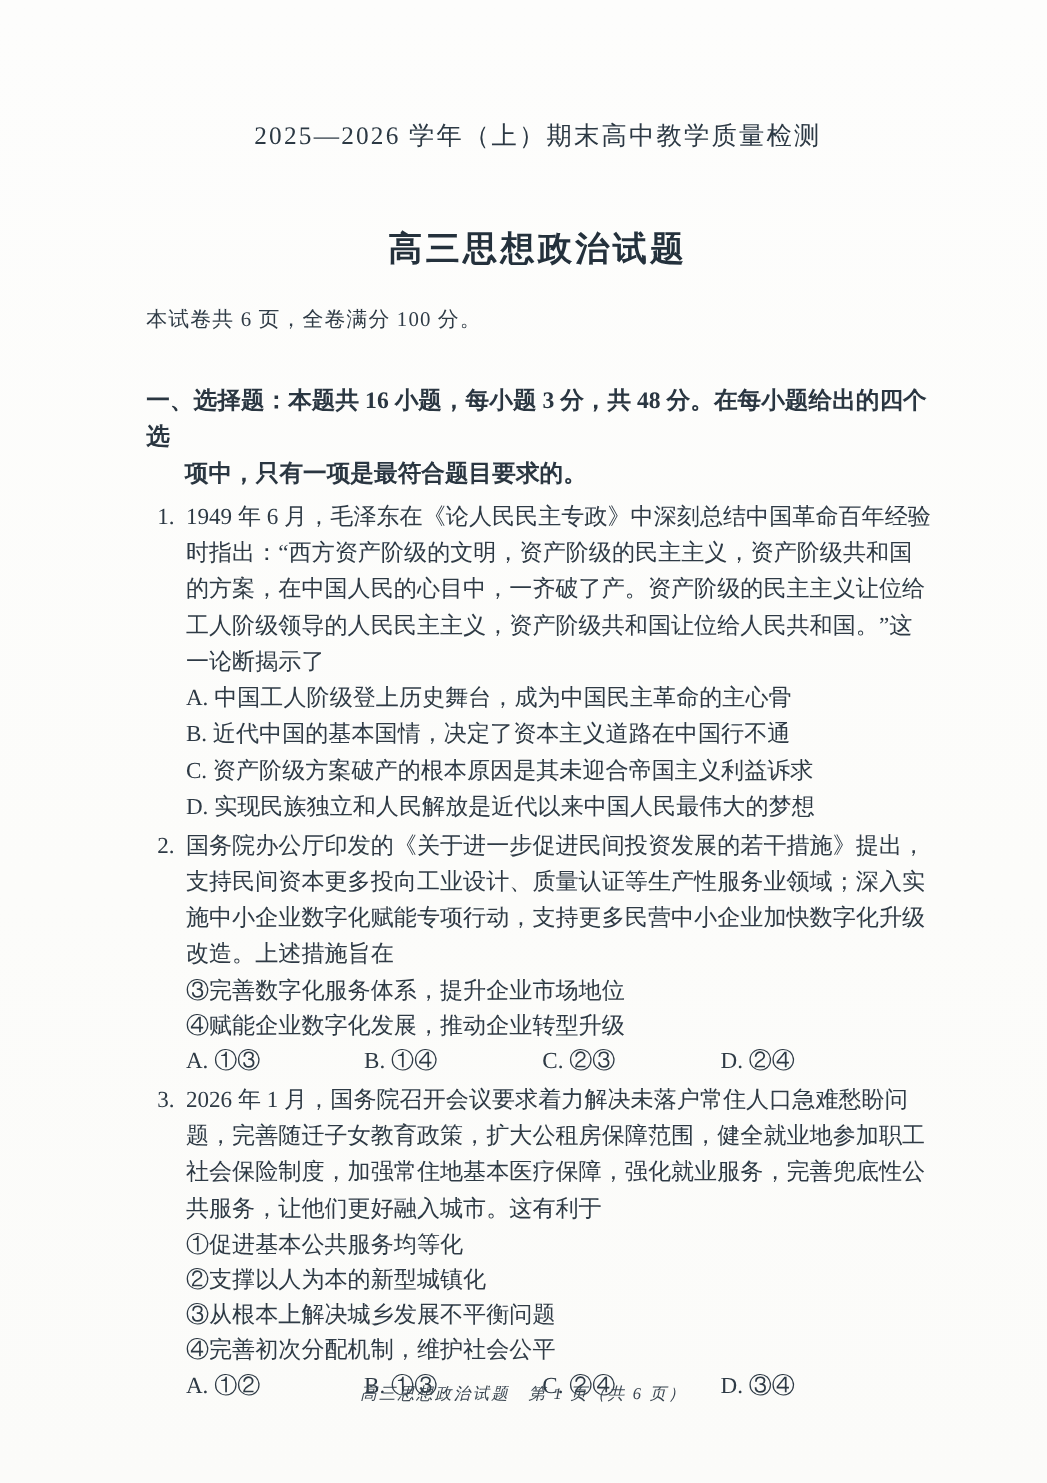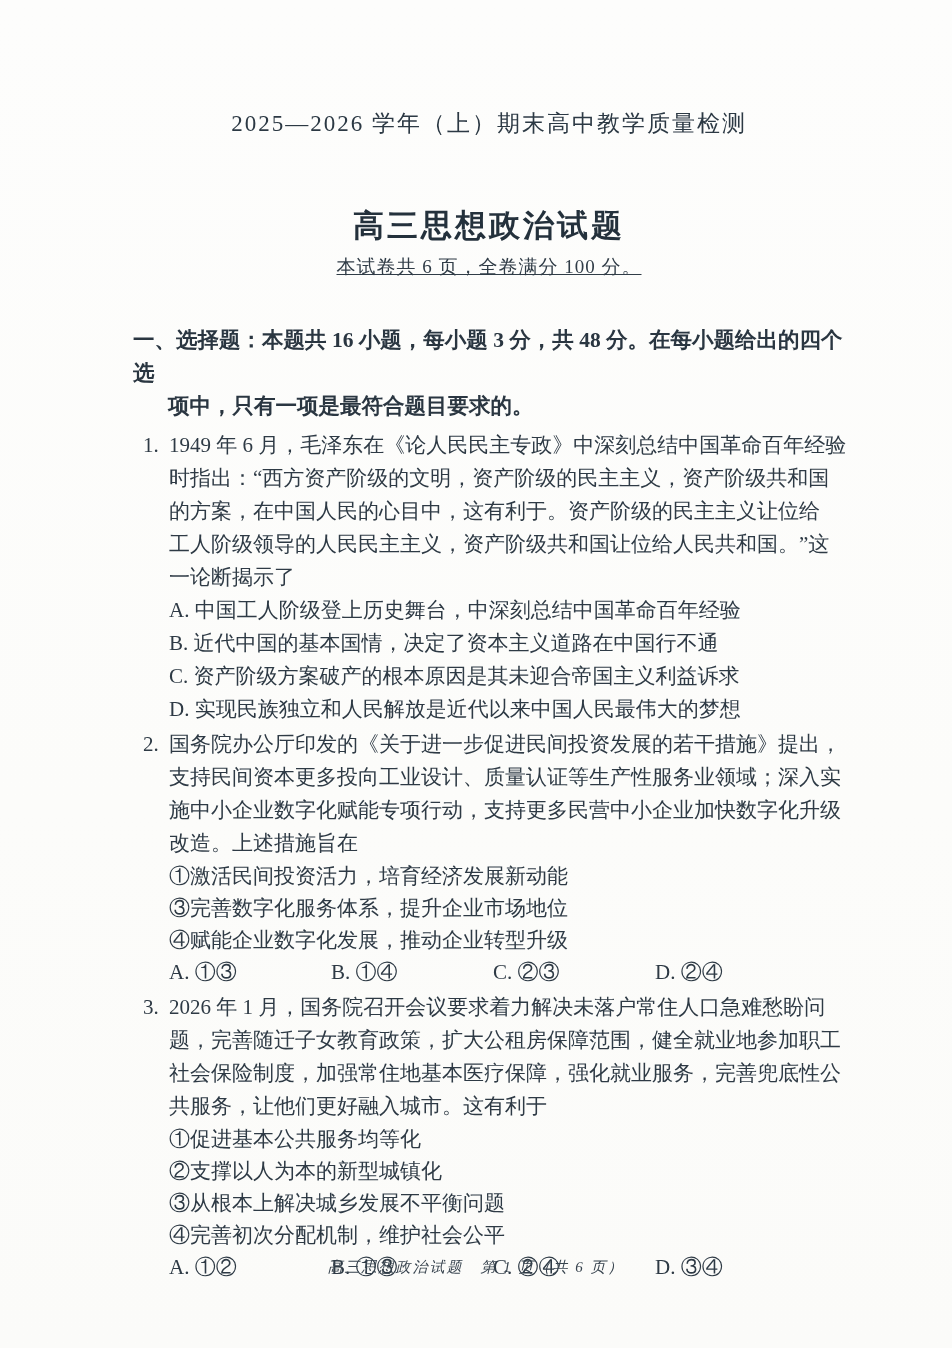--- a/index.html
+++ b/index.html
@@ -29,27 +29,26 @@
   .hdr-title{
     text-align:center;
     font-weight:700;
     font-size:31px;
     line-height:40px;
     letter-spacing:3px;
     margin-top:66px;
     color:#24313c;
   }
   .hdr-subtitle{
-    text-align:center;
+    text-align:left;
     font-size:19px;
     line-height:26px;
-    margin-top:8px;
+    margin-top:32px;
     letter-spacing:1px;
     color:#303c47;
-    text-decoration:underline;
   }
   
   .section-heading{
     margin-top:44px;
     font-weight:700;
     font-size:21.5px;
     line-height:33px;
     color:#2a3641;
   }
   .section-heading .l2{padding-left:35px;}
@@ -85,36 +84,35 @@
 
   <div class="section-heading">
     <div class="l1">一、选择题：本题共 16 小题，每小题 3 分，共 48 分。在每小题给出的四个选</div>
     <div class="l2">项中，只有一项是最符合题目要求的。</div>
   </div>
 
   <div class="question" style="margin-top:6px;">
     <span class="q-num">1.</span>
     <div class="q-line">1949 年 6 月，毛泽东在《论人民民主专政》中深刻总结中国革命百年经验</div>
     <div class="q-line">时指出：“西方资产阶级的文明，资产阶级的民主主义，资产阶级共和国</div>
-    <div class="q-line">的方案，在中国人民的心目中，这有利于。资产阶级的民主主义让位给</div>
+    <div class="q-line">的方案，在中国人民的心目中，一齐破了产。资产阶级的民主主义让位给</div>
     <div class="q-line">工人阶级领导的人民民主主义，资产阶级共和国让位给人民共和国。”这</div>
     <div class="q-line">一论断揭示了</div>
-    <div class="opt-line">A. 中国工人阶级登上历史舞台，中深刻总结中国革命百年经验</div>
+    <div class="opt-line">A. 中国工人阶级登上历史舞台，成为中国民主革命的主心骨</div>
     <div class="opt-line">B. 近代中国的基本国情，决定了资本主义道路在中国行不通</div>
     <div class="opt-line">C. 资产阶级方案破产的根本原因是其未迎合帝国主义利益诉求</div>
     <div class="opt-line">D. 实现民族独立和人民解放是近代以来中国人民最伟大的梦想</div>
   </div>
 
   <div class="question" style="margin-top:2px;">
     <span class="q-num">2.</span>
     <div class="q-line">国务院办公厅印发的《关于进一步促进民间投资发展的若干措施》提出，</div>
     <div class="q-line">支持民间资本更多投向工业设计、质量认证等生产性服务业领域；深入实</div>
     <div class="q-line">施中小企业数字化赋能专项行动，支持更多民营中小企业加快数字化升级</div>
     <div class="q-line">改造。上述措施旨在</div>
-    <div class="item-line">①激活民间投资活力，培育经济发展新动能</div>
     <div class="item-line">③完善数字化服务体系，提升企业市场地位</div>
     <div class="item-line">④赋能企业数字化发展，推动企业转型升级</div>
     <div class="choices">
       <span class="choice">A. ①③</span>
       <span class="choice">B. ①④</span>
       <span class="choice">C. ②③</span>
       <span class="choice">D. ②④</span>
     </div>
   </div>
 

